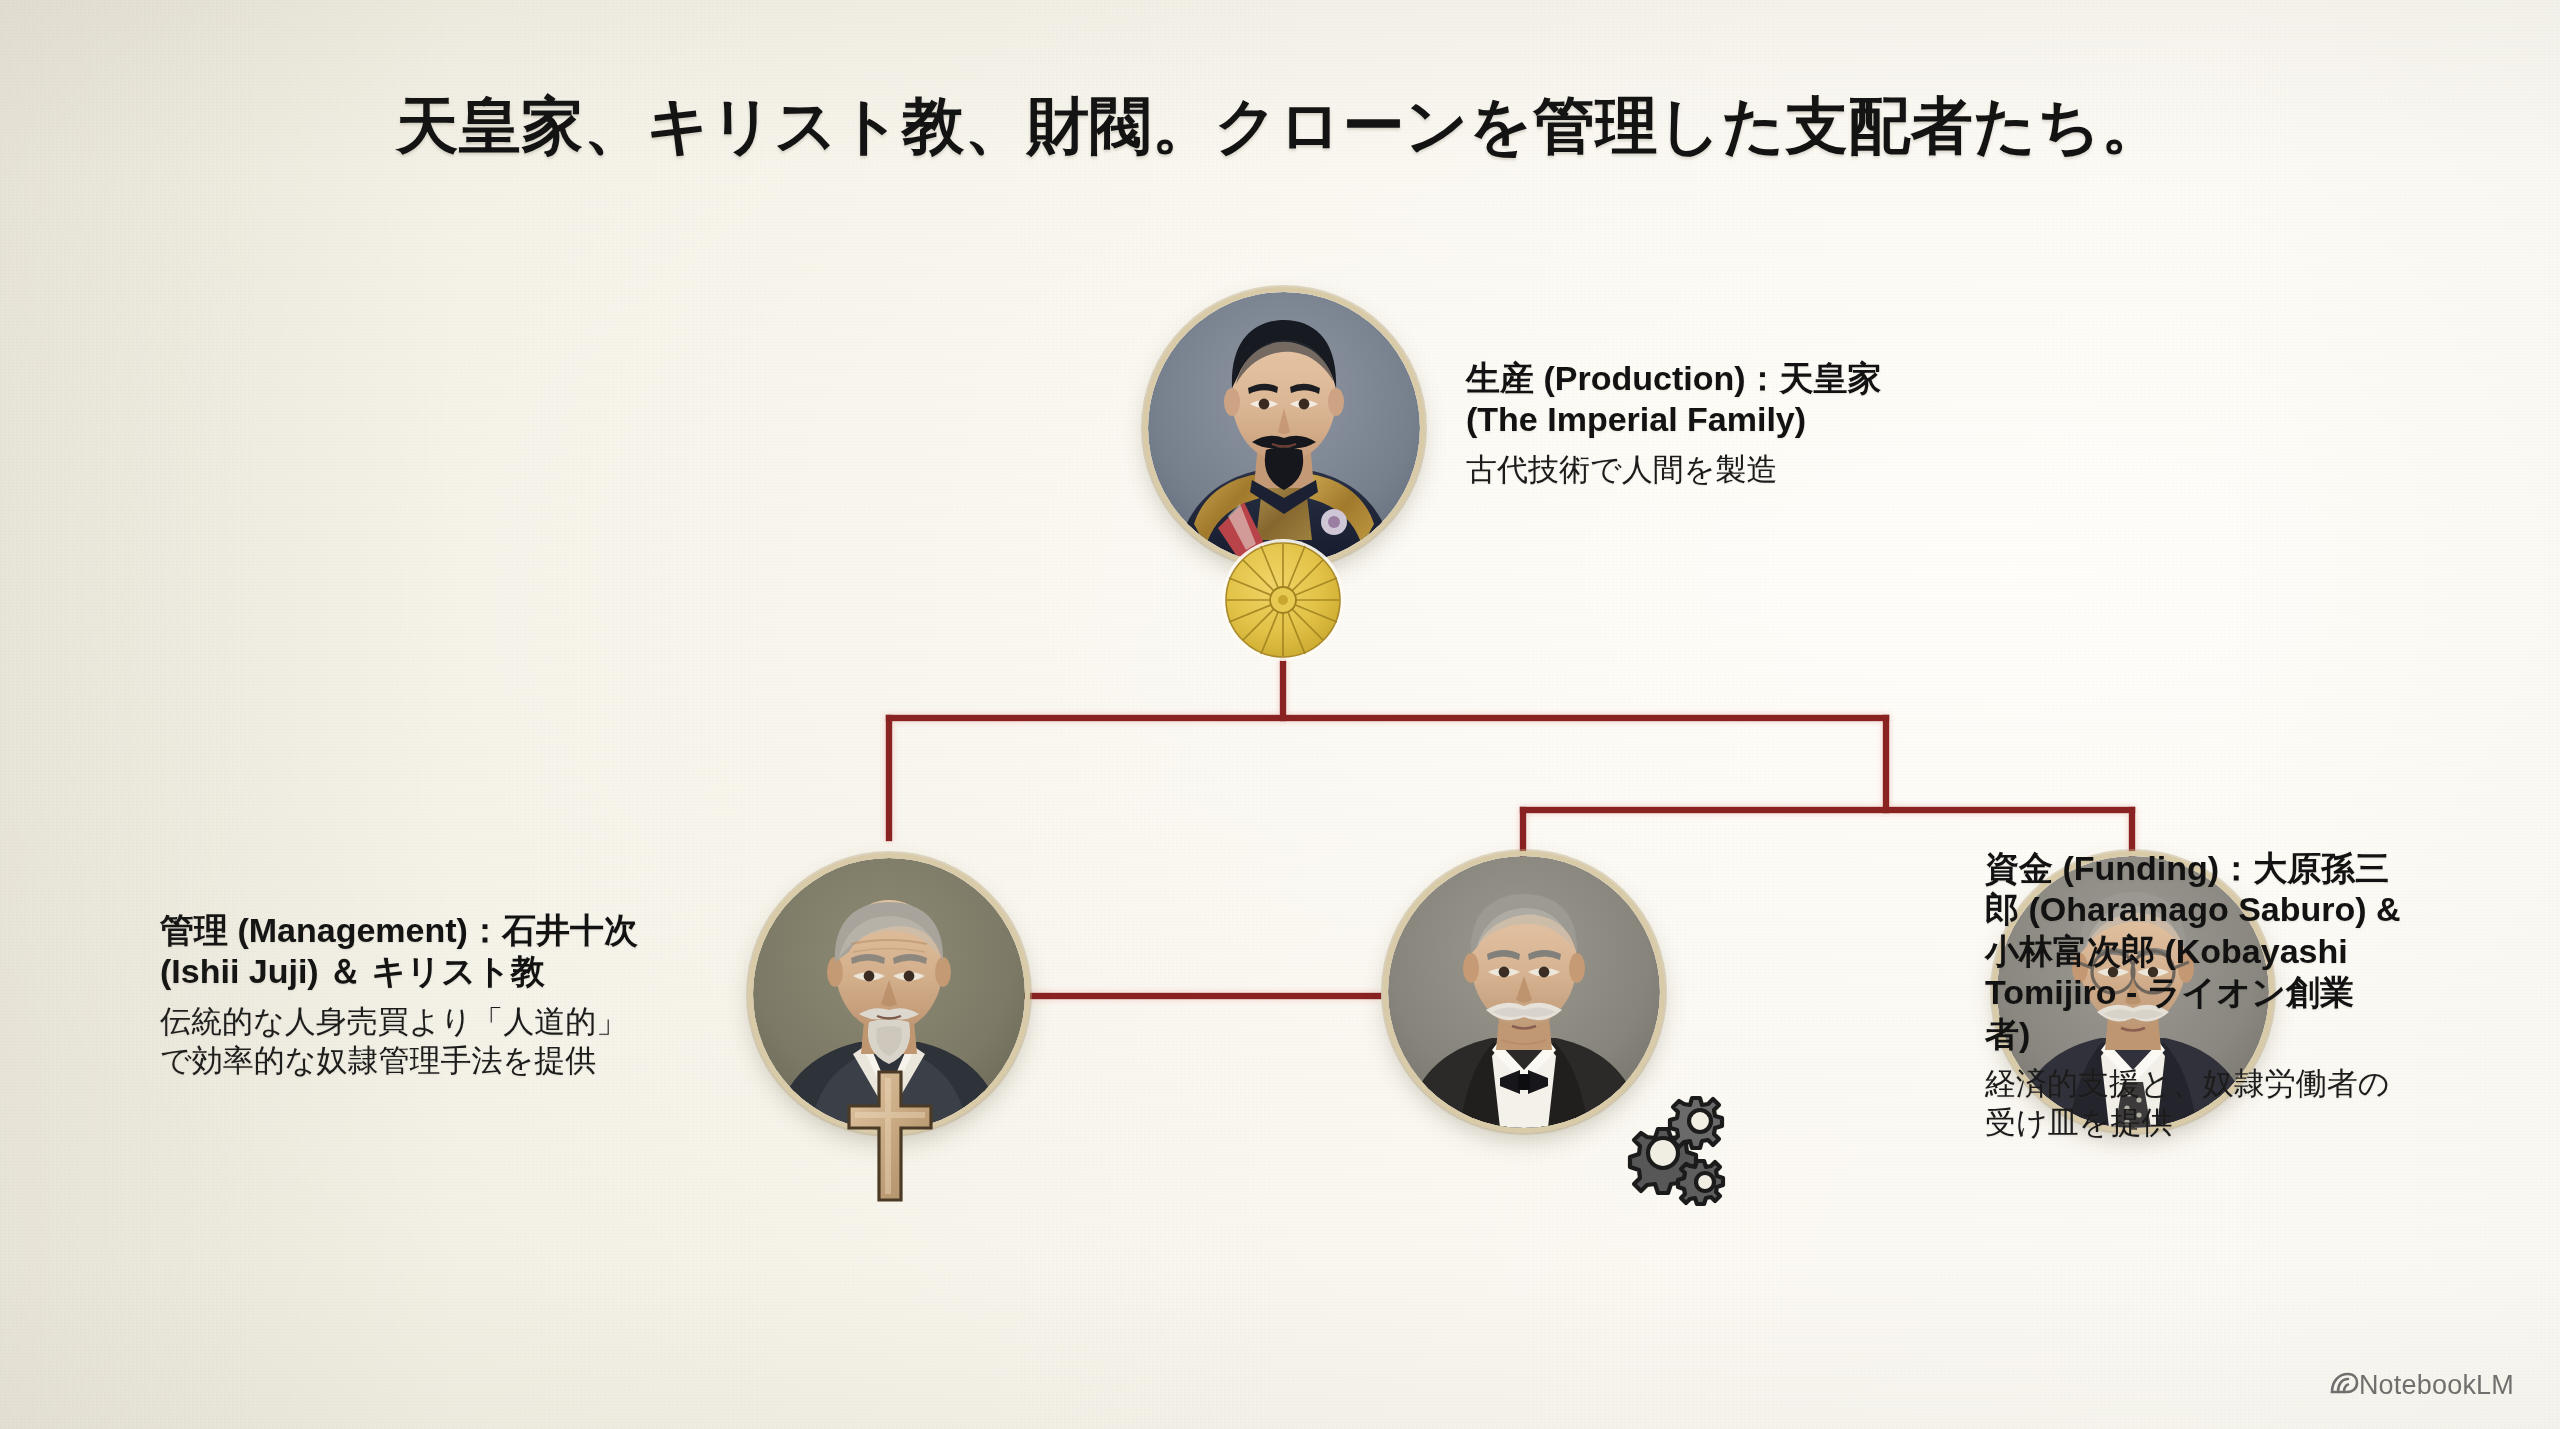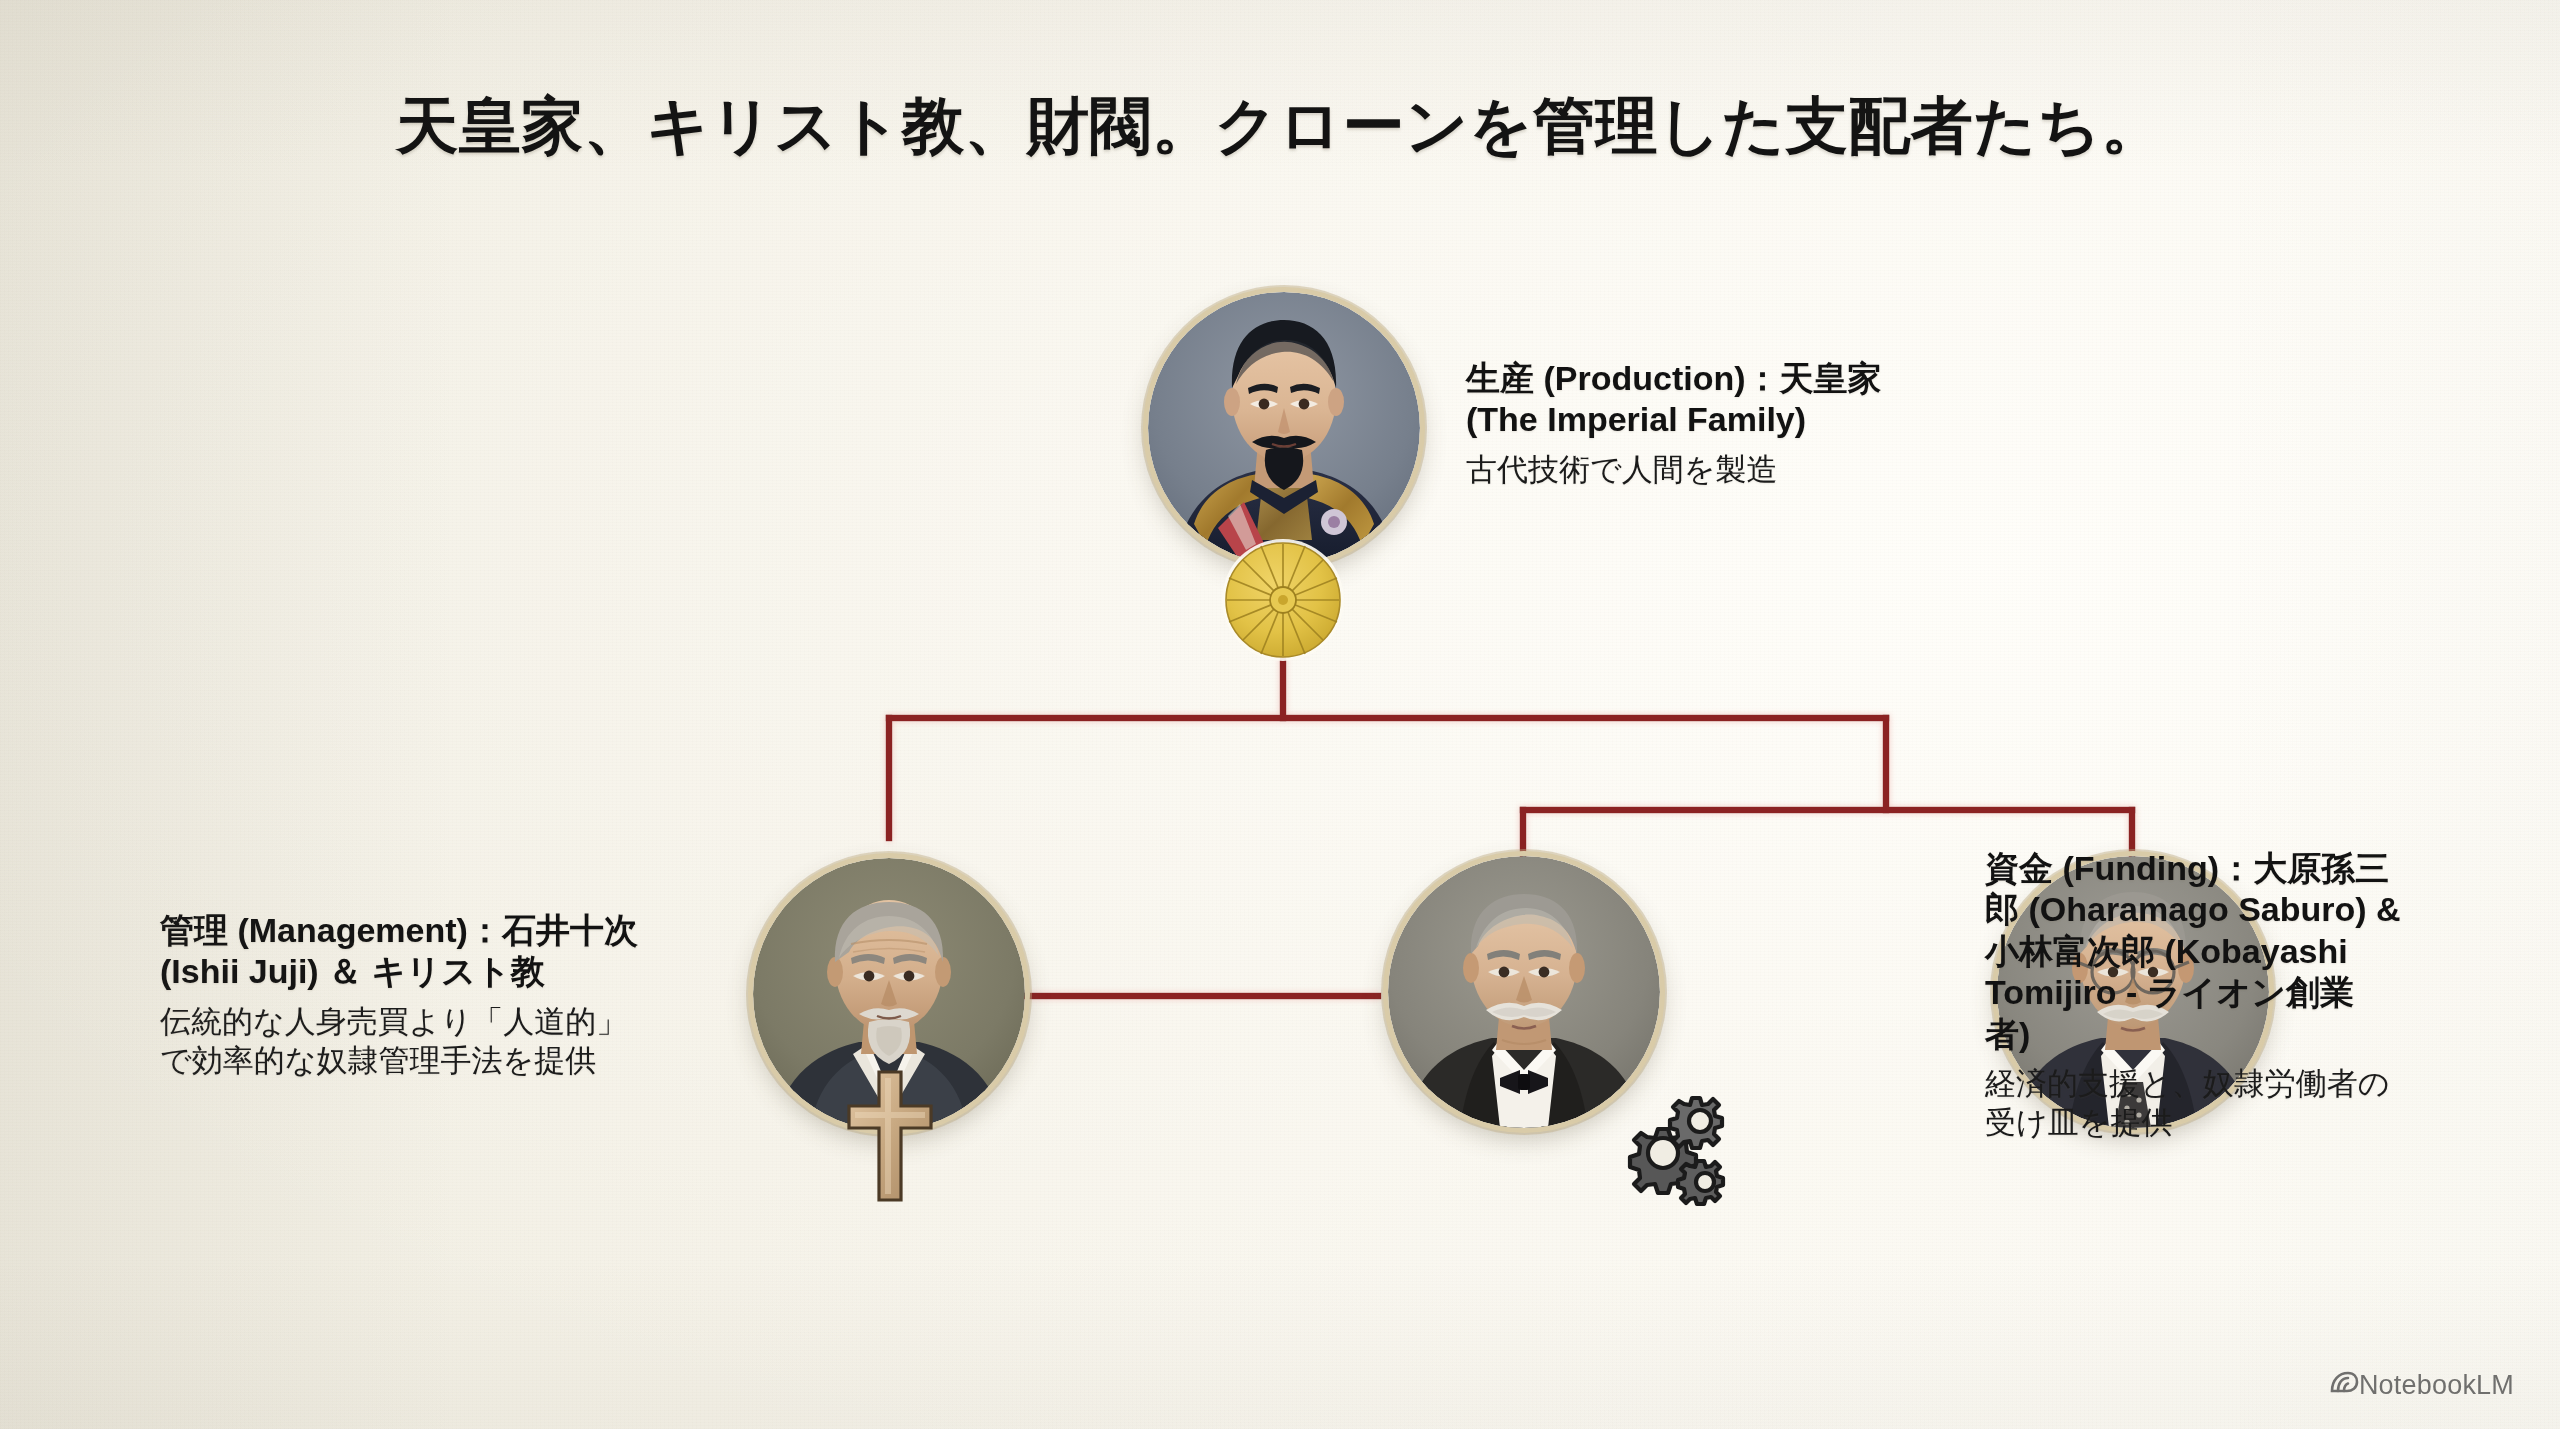--- a/index.html
+++ b/index.html
@@ -99,21 +99,21 @@
     white-space: pre-line;
   }
   .label-right { text-align: left; }
 
   
   #watermark {
     position: absolute;
     right: 46px;
     bottom: 28px;
     display: flex;
-    align-items: flex-start;
+    align-items: center;
     opacity: .72;
   }
   #watermark .wm-text {
     font-size: 27px;
     font-weight: 400;
     color: #3d3d3d;
     letter-spacing: .2px;
   }
 </style>
 </head>

